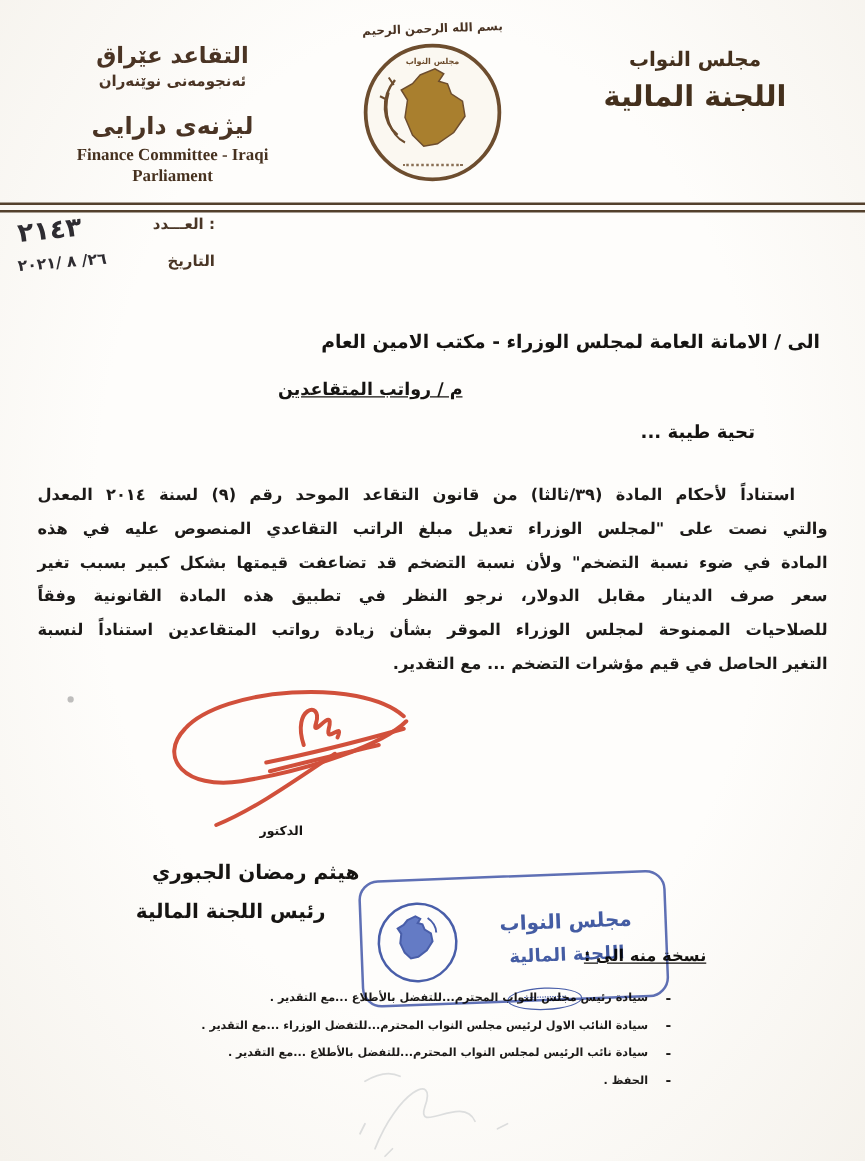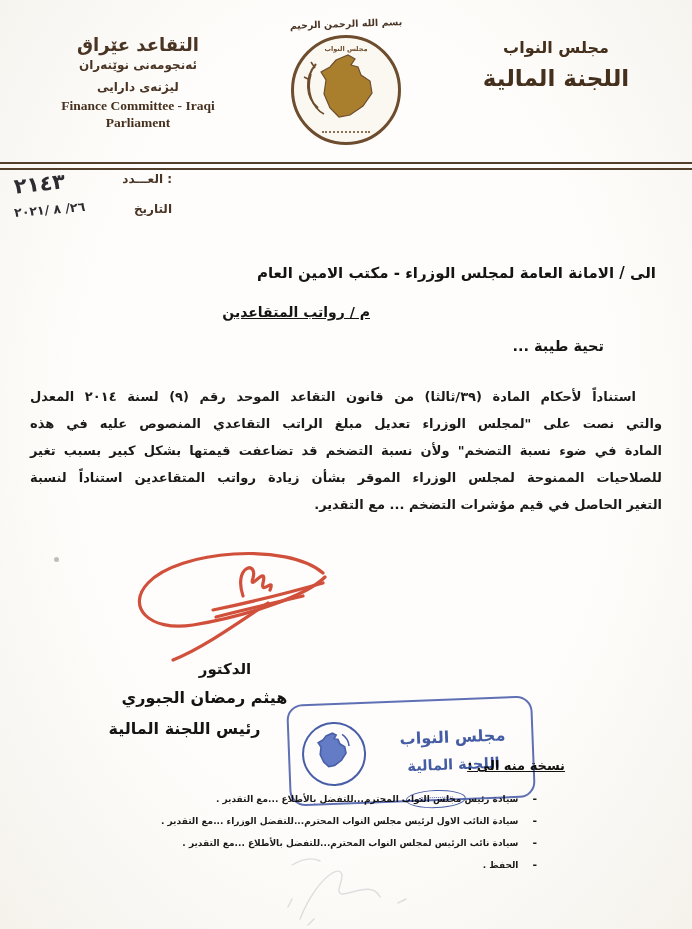--- a/index.html
+++ b/index.html
@@ -5,21 +5,21 @@
   html,body{margin:0;padding:0;}
   .page{
     position:relative;width:692px;height:929px;overflow:hidden;
     background:radial-gradient(ellipse at 50% 45%, #fefdfb 55%, #f5f2ec 100%);
     font-family:"DejaVu Sans",sans-serif;
   }
   
   .h-left{position:absolute;left:34px;top:34px;width:208px;text-align:center;color:#4a3424;}
   .ku1{font-size:18px;font-weight:700;}
   .ku2{font-size:12px;font-weight:700;margin-top:3px;}
-  .ku3{font-size:12px;font-weight:700;margin-top:8px;}
+  .ku3{font-size:19px;font-weight:700;margin-top:18px;}
   .eng{font-family:"Liberation Serif",serif;font-weight:700;font-size:13.5px;color:#46311f;line-height:17px;margin-top:3px;}
   .eng.second{margin-top:0;}
   .h-center{position:absolute;left:270px;top:18px;width:152px;text-align:center;}
   .bismillah{font-size:9.5px;font-weight:700;color:#4a3424;transform:rotate(-2deg);}
   .emblem{position:relative;width:104px;height:104px;margin:6px auto 0;border:3px solid #6d4d2e;border-radius:50%;background:#fbf8f1;}
   .emblem-top{position:absolute;top:7px;left:0;right:0;font-size:6.5px;font-weight:700;color:#6d4d2e;}
   .emblem svg{position:absolute;left:0;top:0;}
   .emblem-dots{position:absolute;bottom:9px;left:28px;right:28px;border-bottom:2px dotted #6d4d2e;opacity:.8;}
   .h-right{position:absolute;right:26px;top:30px;width:220px;text-align:center;color:#44301d;}
   .ar1{font-size:21px;font-weight:700;}
@@ -35,21 +35,21 @@
   
   .to-line{position:absolute;right:36px;top:264px;direction:rtl;font-size:15px;font-weight:700;color:#161412;white-space:nowrap;}
   .subject-line{position:absolute;right:322px;top:304px;direction:rtl;font-size:14px;font-weight:700;color:#161412;text-decoration:underline;white-space:nowrap;}
   .greeting{position:absolute;right:88px;top:338px;direction:rtl;font-size:14.5px;font-weight:700;color:#161412;white-space:nowrap;}
   .body-par{position:absolute;left:30px;right:30px;top:383px;direction:rtl;}
   .body-line{font-size:13px;font-weight:700;color:#1c1a18;line-height:27px;text-align:justify;text-align-last:justify;white-space:normal;}
   .body-line:first-child{padding-right:26px;}
   .body-line:last-child{text-align-last:right;}
   
   .sig{position:absolute;left:118px;top:548px;}
-  .sig-doctor{position:absolute;left:150px;top:660px;width:150px;text-align:center;font-size:15px;font-weight:700;color:#161412;direction:rtl;}
+  .sig-doctor{position:absolute;left:150px;top:660px;width:150px;text-align:center;font-size:10px;font-weight:700;color:#161412;direction:rtl;}
   .sig-name{position:absolute;left:92px;top:688px;width:225px;text-align:center;font-size:16px;font-weight:700;color:#161412;direction:rtl;white-space:nowrap;}
   .sig-role{position:absolute;left:82px;top:719px;width:205px;text-align:center;font-size:16px;font-weight:700;color:#161412;direction:rtl;white-space:nowrap;}
   
   .stamp{position:absolute;left:288px;top:700px;width:242px;height:98px;border:2.5px solid rgba(52,74,165,.85);
     border-radius:16px;transform:rotate(-2.2deg);mix-blend-mode:multiply;opacity:.93;z-index:5;}
   .stamp-inner{display:flex;flex-direction:row;height:100%;align-items:center;}
   .stamp-circle{position:relative;width:60px;height:60px;margin-left:12px;border:2px solid #3b53a6;border-radius:50%;flex:0 0 auto;}
   .stamp-texts{flex:1;text-align:center;color:#35509f;direction:rtl;padding-left:8px;}
   .stamp-t1{font-size:16px;font-weight:700;letter-spacing:2px;}
   .stamp-t2{font-size:14.5px;font-weight:700;margin-top:10px;letter-spacing:1px;}
@@ -110,20 +110,21 @@
   </div>
 
   <div class="to-line">الى / الامانة العامة لمجلس الوزراء - مكتب الامين العام</div>
   <div class="subject-line">م / رواتب المتقاعدين</div>
   <div class="greeting">تحية طيبة ...</div>
 
   <div class="body-par">
       <div class="body-line">استناداً لأحكام المادة (٣٩/ثالثا) من قانون التقاعد الموحد رقم (٩) لسنة ٢٠١٤ المعدل</div>
       <div class="body-line">والتي نصت على "لمجلس الوزراء تعديل مبلغ الراتب التقاعدي المنصوص عليه في هذه</div>
       <div class="body-line">المادة في ضوء نسبة التضخم" ولأن نسبة التضخم قد تضاعفت قيمتها بشكل كبير بسبب تغير</div>
+      <div class="body-line">سعر صرف الدينار مقابل الدولار، نرجو النظر في تطبيق هذه المادة القانونية وفقاً</div>
       <div class="body-line">للصلاحيات الممنوحة لمجلس الوزراء الموقر بشأن زيادة رواتب المتقاعدين استناداً لنسبة</div>
       <div class="body-line">التغير الحاصل في قيم مؤشرات التضخم ... مع التقدير.</div>
     </div>
 
   <svg class="sig" width="230" height="115" viewBox="0 0 230 115">
     <g fill="none" stroke="#cf4731" stroke-width="3.2" stroke-linecap="round" opacity="0.95">
       <path d="M205 25 C170 -6 60 2 30 35 C8 58 30 84 75 77 C130 68 188 48 207 29"></path>
       <path d="M150 55 C120 75 85 100 55 112"></path>
       <path d="M125 48 C115 18 140 12 135 30 C130 45 150 15 145 35 C142 48 158 28 152 42"></path>
       <path d="M95 62 C130 55 180 42 205 35"></path>

